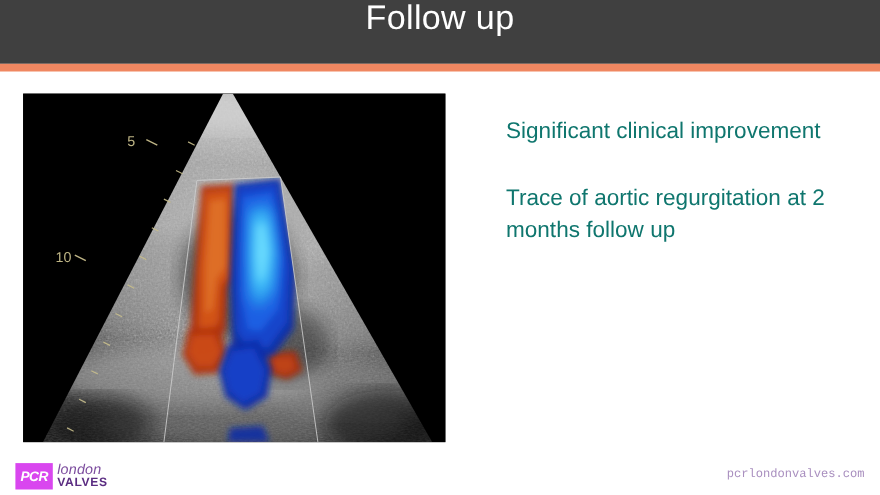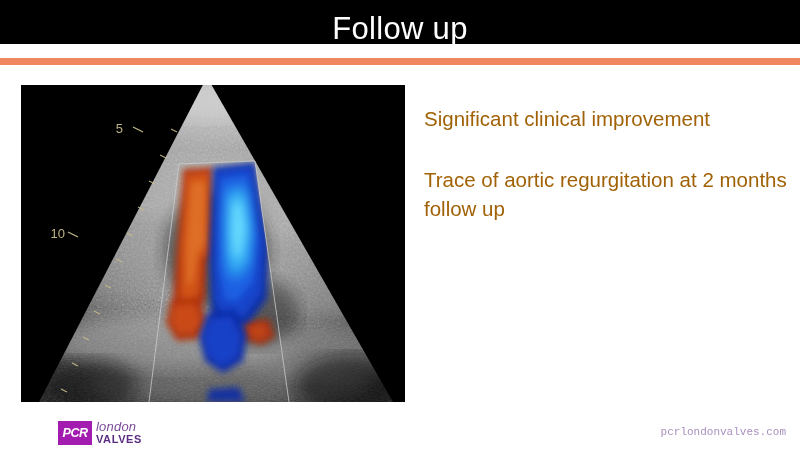--- a/index.html
+++ b/index.html
@@ -18,24 +18,24 @@
     height: 450px;
     background: #ffffff;
   }
 
   
   .header-bar {
     position: absolute;
     left: 0;
     top: 0;
     width: 800px;
-    height: 44px;
-    background: #000000;
-    display: flex;
-    align-items: flex-end;
+    height: 58px;
+    background: #404040;
+    display: flex;
+    align-items: flex-start;
     justify-content: center;
   }
   .header-title {
     color: #ffffff;
     font-size: 31px;
     font-weight: 400;
     letter-spacing: 0.3px;
     line-height: 1;
     font-family: "Liberation Sans", sans-serif;
   }
@@ -49,25 +49,26 @@
   }
 
   
   .body-text {
     position: absolute;
     left: 424px;
     top: 104px;
     width: 366px;
   }
   .para {
-    color: #a16207;
+    color: #0f766e;
     font-size: 20.5px;
     line-height: 29px;
     font-family: "Liberation Sans", sans-serif;
     font-weight: 400;
+    margin-left: 36px;
   }
   .para.second { margin-top: 32px; }
 
   
   .echo-frame {
     position: absolute;
     left: 21px;
     top: 85px;
     width: 384px;
     height: 317px;
@@ -87,26 +88,25 @@
     position: absolute;
     left: 14px;
     top: 420px;
     height: 25px;
     display: flex;
     align-items: center;
   }
   .logo-mark {
     width: 34px;
     height: 24px;
-    background: #a21caf;
+    background: #d946ef;
     display: flex;
     align-items: center;
     justify-content: center;
     margin-right: 4px;
-    margin-left: 44px;
   }
   .logo-mark-text {
     color: #ffffff;
     font-size: 12.5px;
     font-weight: bold;
     font-style: italic;
     letter-spacing: -0.5px;
     font-family: "Liberation Sans", sans-serif;
   }
   .logo-words {

